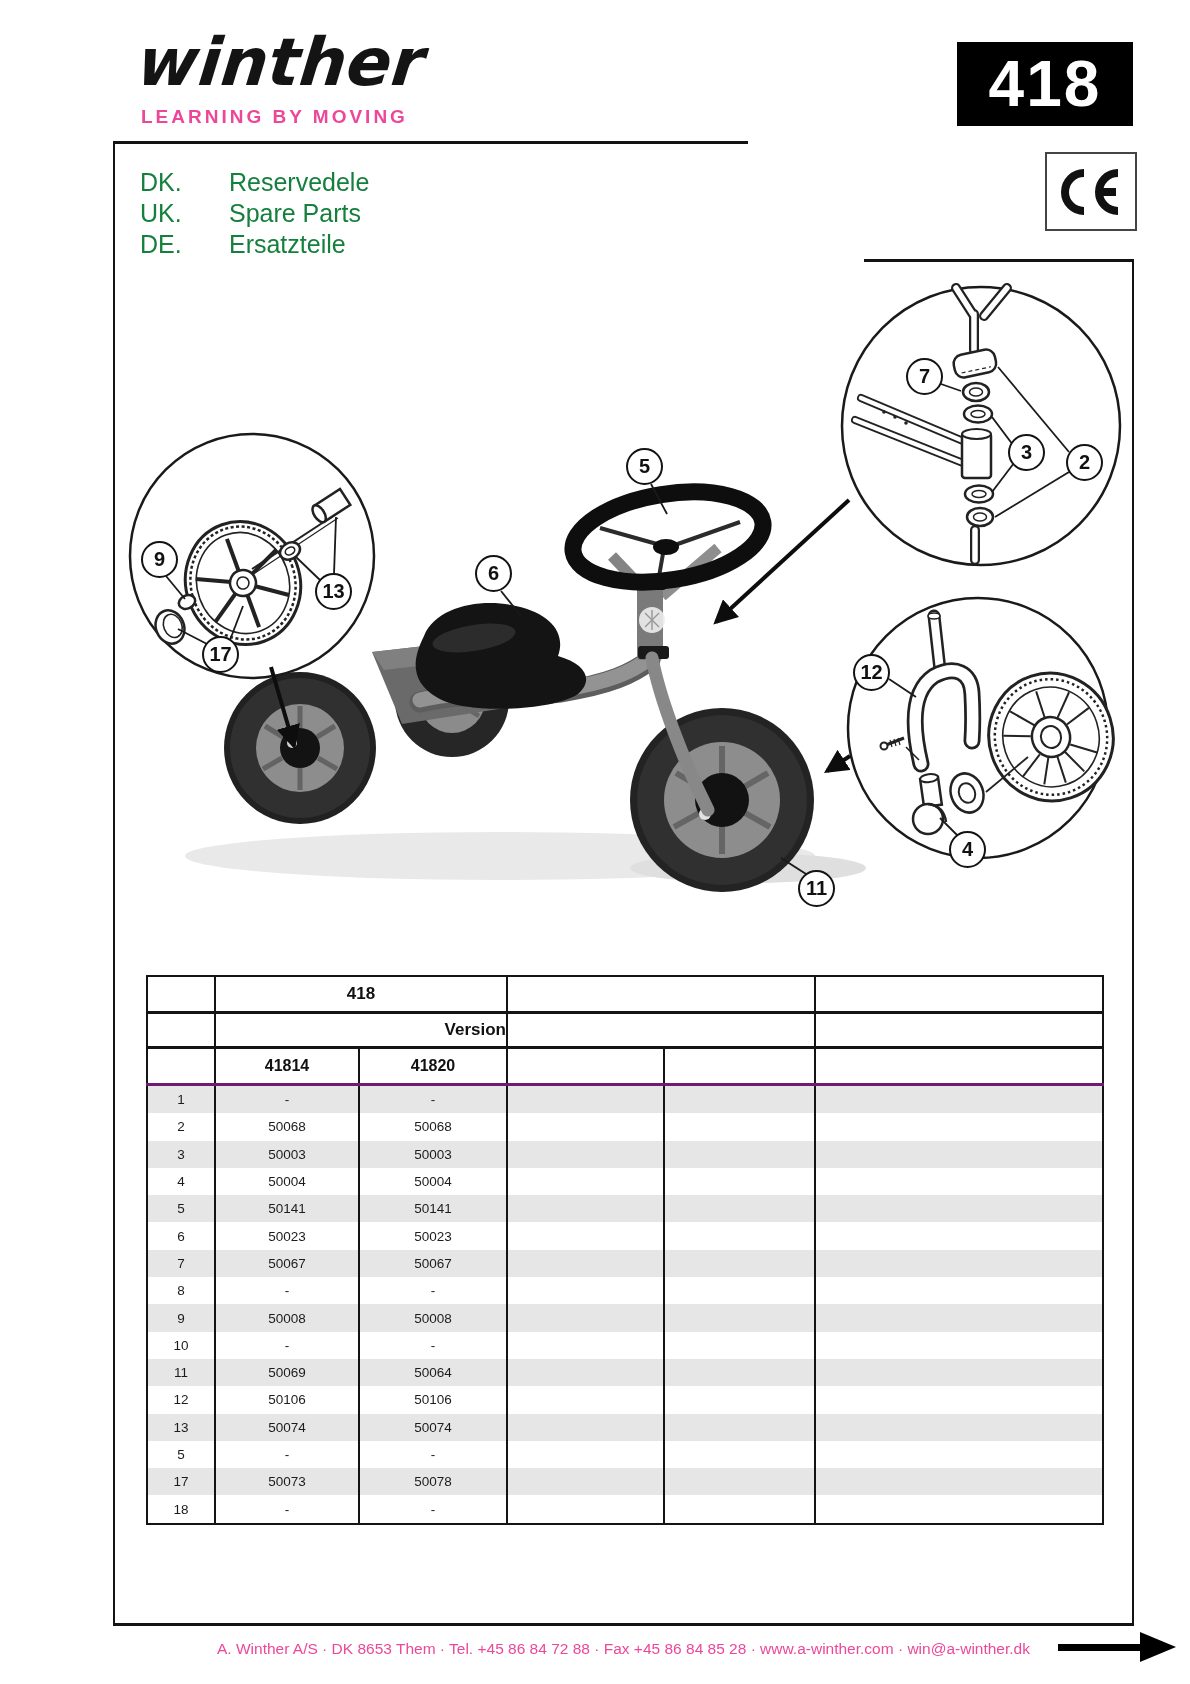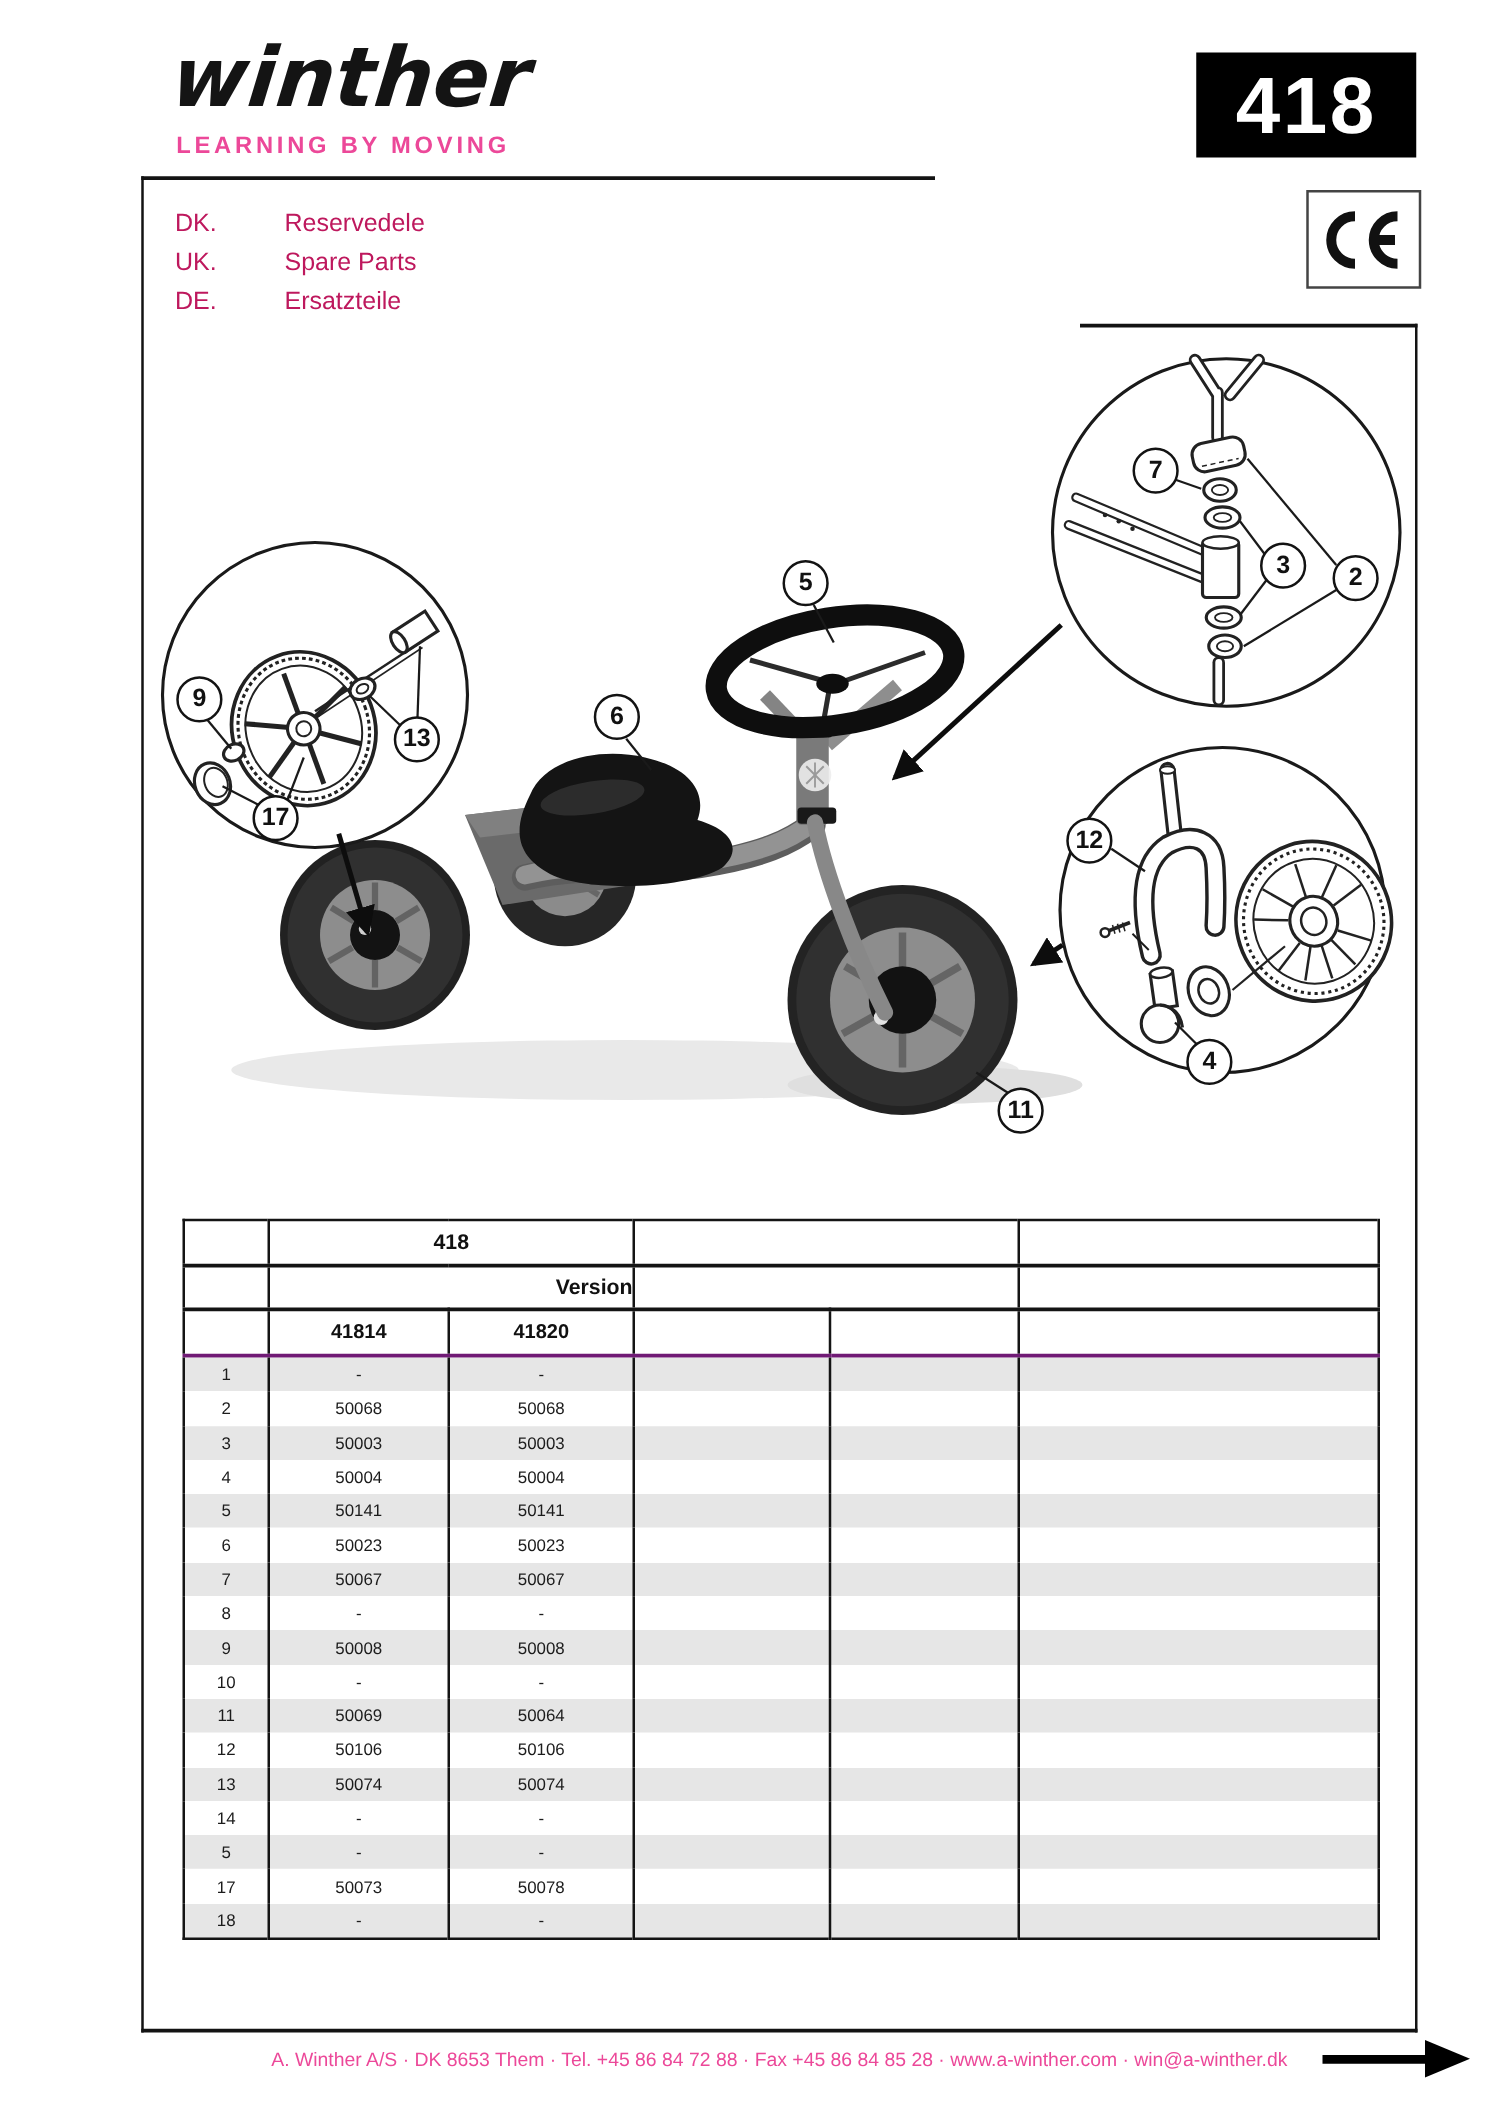--- a/index.html
+++ b/index.html
@@ -15,21 +15,21 @@
   .model-box{position:absolute;left:957px;top:42px;width:176px;height:84px;background:#000;
              color:#fff;font-size:64px;font-weight:bold;display:flex;align-items:center;
              justify-content:center;letter-spacing:2px;}
   .ce-box{position:absolute;left:1045px;top:152px;width:88px;height:75px;background:#fff;
           border:2px solid #444;display:flex;align-items:center;justify-content:center;}
 
   
   .hline,.vline{position:absolute;background:#131313;}
 
   
-  .lang-row{position:absolute;left:140px;font-size:20px;color:#be185d;width:400px;}
+  .lang-row{position:absolute;left:140px;font-size:25px;color:#15803d;width:400px;}
   .lang-code{display:inline-block;width:66px;}
   .lang-label{display:inline-block;padding-left:16px;}
 
   
   .callout{position:absolute;width:37px;height:37px;border:2.5px solid #131313;border-radius:50%;
            background:#fff;box-sizing:border-box;display:flex;align-items:center;justify-content:center;
            font-size:20px;font-weight:bold;color:#111;z-index:5;}
 
   
   #illustration{position:absolute;left:113px;top:245px;width:1021px;height:670px;}
@@ -478,28 +478,20 @@
     </tr>
         <tr>
       <td>13</td>
       <td>50074</td>
       <td>50074</td>
       <td></td>
       <td></td>
       <td></td>
     </tr>
         <tr>
-      <td>14</td>
-      <td>-</td>
-      <td>-</td>
-      <td></td>
-      <td></td>
-      <td></td>
-    </tr>
-        <tr>
       <td>5</td>
       <td>-</td>
       <td>-</td>
       <td></td>
       <td></td>
       <td></td>
     </tr>
         <tr>
       <td>17</td>
       <td>50073</td>

